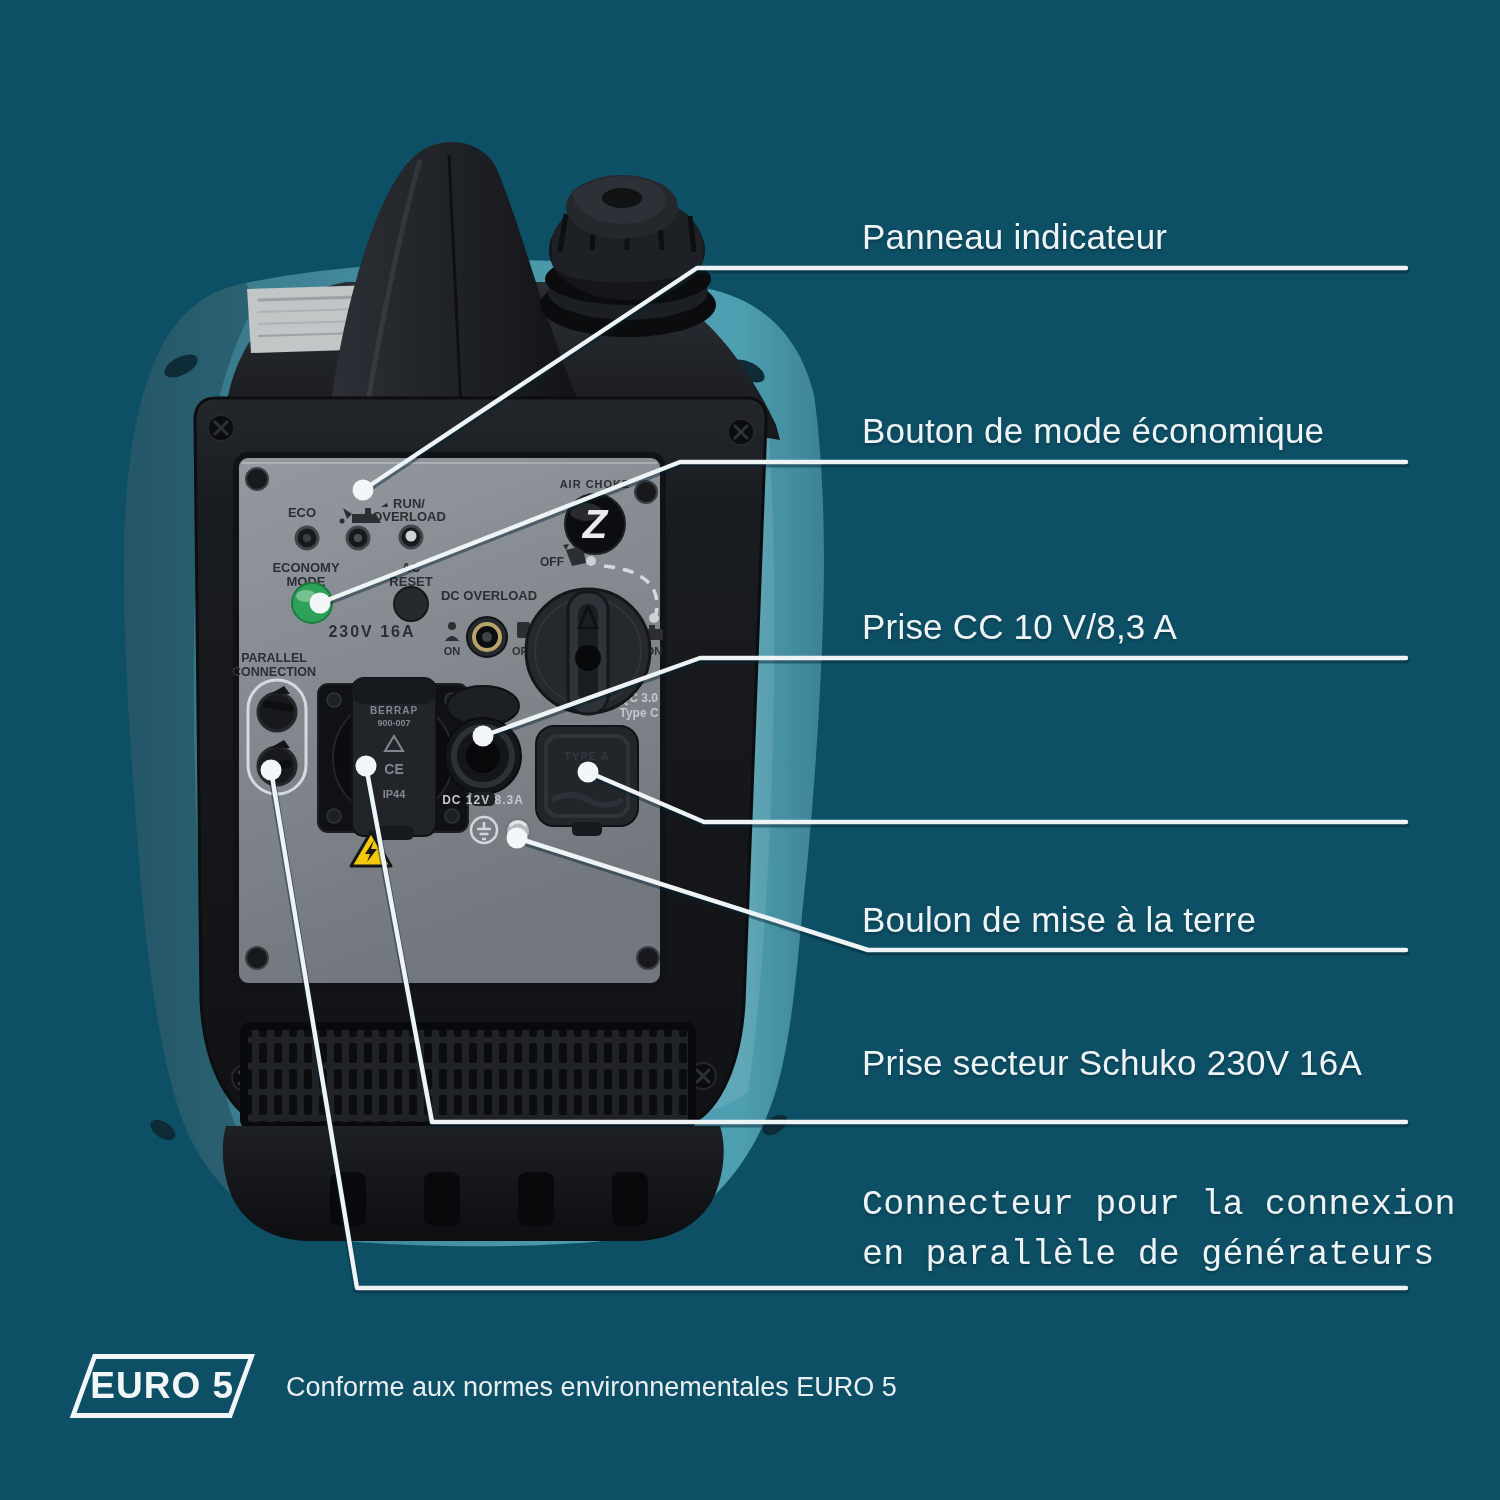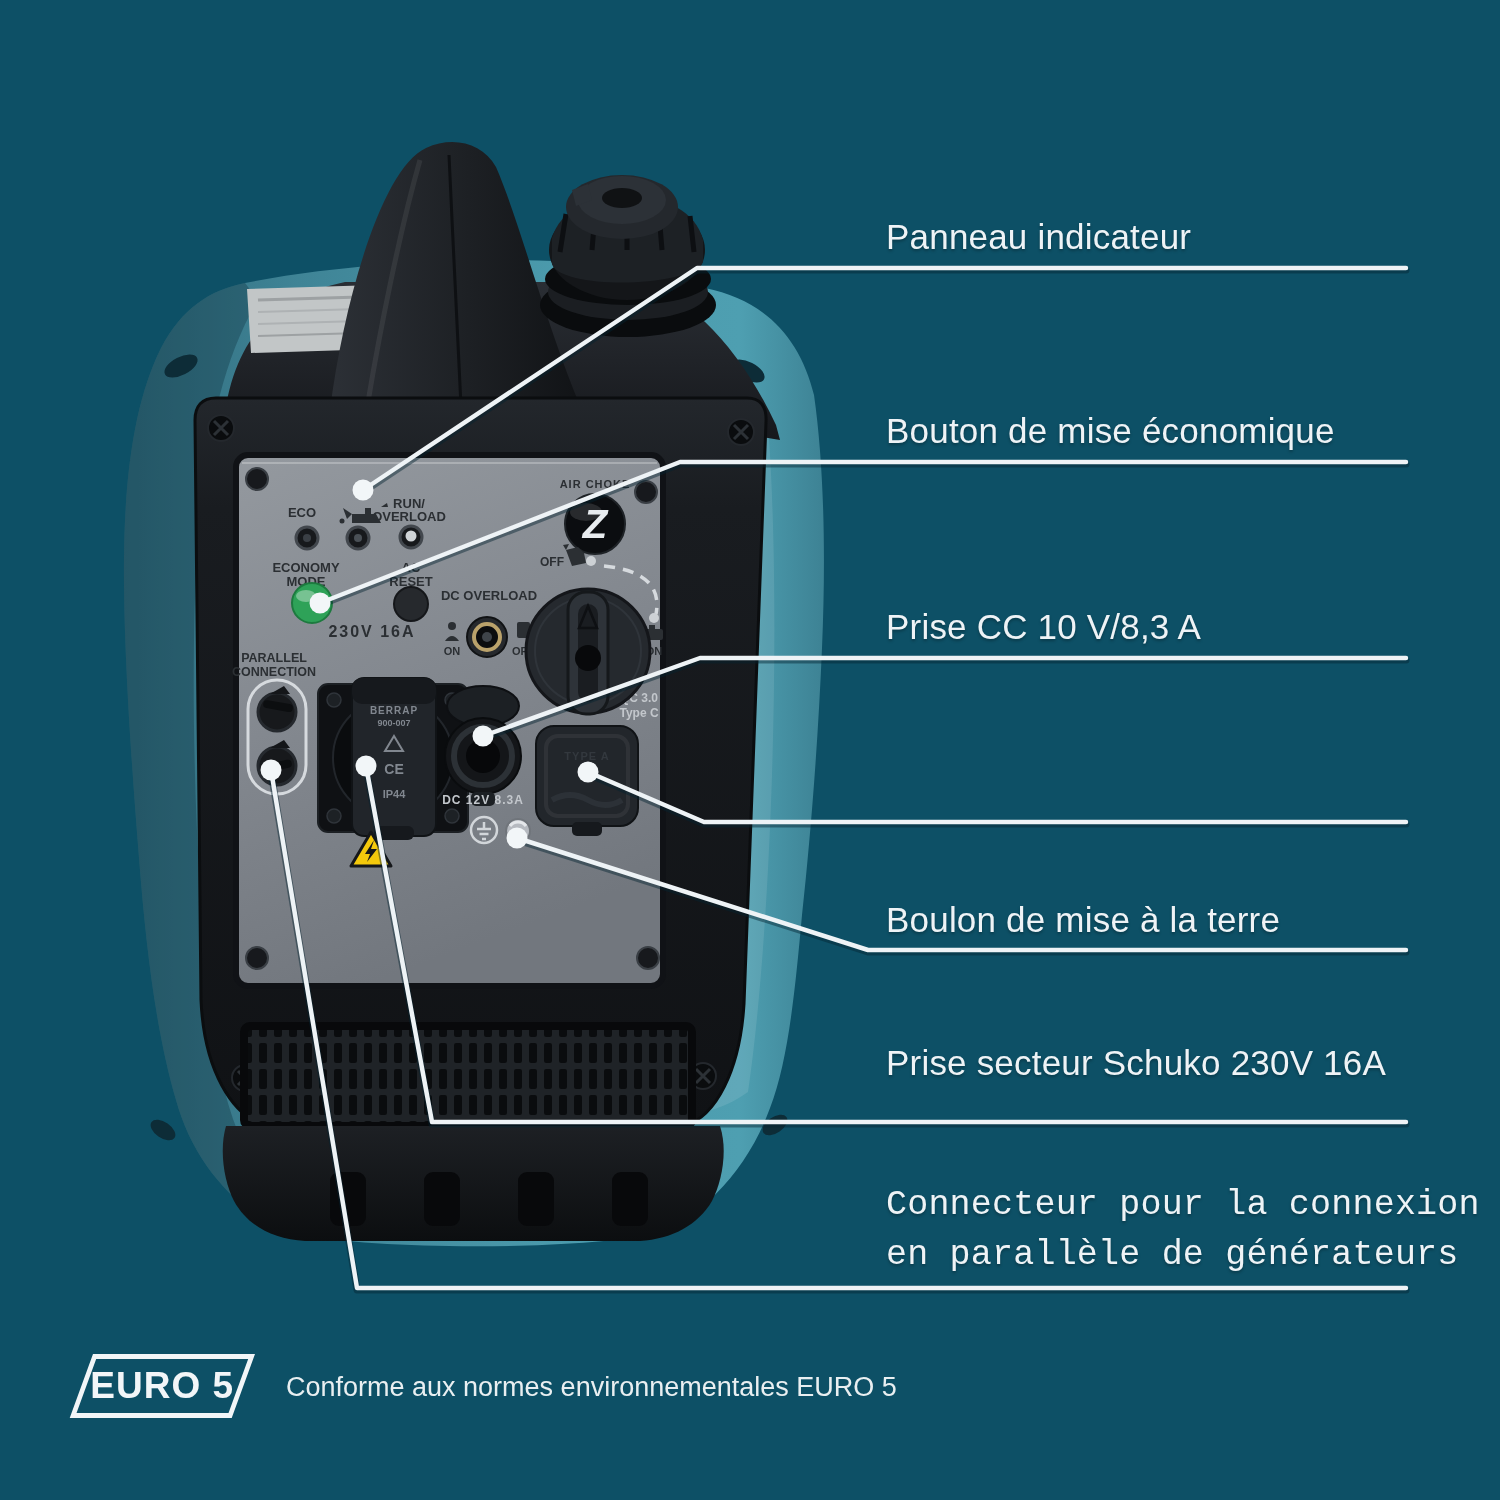--- a/index.html
+++ b/index.html
@@ -2,21 +2,21 @@
 <html><head>
 <meta charset="utf-8">
 <style>
   html,body{margin:0;padding:0;}
   body{width:1500px;height:1500px;overflow:hidden;
        font-family:"Liberation Sans","DejaVu Sans",sans-serif;}
   #stage{position:relative;width:1500px;height:1500px;background:#0d5066;}
   #art{position:absolute;left:0;top:0;width:1500px;height:1500px;}
   .co-label{position:absolute;left:862px;color:#eef3f6;font-size:35px;
             letter-spacing:.2px;line-height:50px;white-space:nowrap;
-            text-shadow:0 2px 3px rgba(0,0,0,.28);margin-left:24px;}
+            text-shadow:0 2px 3px rgba(0,0,0,.28);}
   .co-label.wide{white-space:normal;width:600px;font-family:Liberation Mono, monospace;}
   .badge{position:absolute;left:93px;top:1354px;width:152px;height:54px;
          border:5px solid #f2f6f8;transform:skewX(-20deg);
          transform-origin:top left;display:flex;align-items:center;justify-content:center;}
   .badge span{display:block;transform:skewX(20deg);color:#f2f6f8;
               font-weight:bold;font-size:37px;letter-spacing:1px;}
   .footer-text{position:absolute;left:270px;top:1372px;color:#e9eff1;font-size:27px;margin-left:16px;}
   svg text{font-family:"Liberation Sans","DejaVu Sans",sans-serif;}
   .pnl-t{fill:#2b2f33;font-weight:bold;}
   .pnl-light{fill:#c3c7cc;font-weight:bold;}
@@ -351,21 +351,21 @@
     <circle cx="320" cy="603" r="10.5"></circle>
     <circle cx="483" cy="736" r="10.5"></circle>
     <circle cx="588" cy="772" r="10.5"></circle>
     <circle cx="517" cy="838" r="10.5"></circle>
     <circle cx="366" cy="766" r="10.5"></circle>
     <circle cx="271" cy="770" r="10.5"></circle>
   </g>
 </svg>
 
 <div class="co-label" style="top:212px">Panneau indicateur</div>
-<div class="co-label" style="top:406px">Bouton de mise économique</div>
+<div class="co-label" style="top:406px">Bouton de mode économique</div>
 <div class="co-label" style="top:602px">Prise CC 10 V/8,3 A</div>
 <div class="co-label" style="top:895px">Boulon de mise à la terre</div>
 <div class="co-label" style="top:1038px">Prise secteur Schuko 230V 16A</div>
 <div class="co-label wide" style="top:1180px">Connecteur pour la connexion en parallèle de générateurs</div>
 
 <div class="badge">
   <span>EURO 5</span>
 </div>
 <div class="footer-text">Conforme aux normes environnementales EURO 5</div>
 

